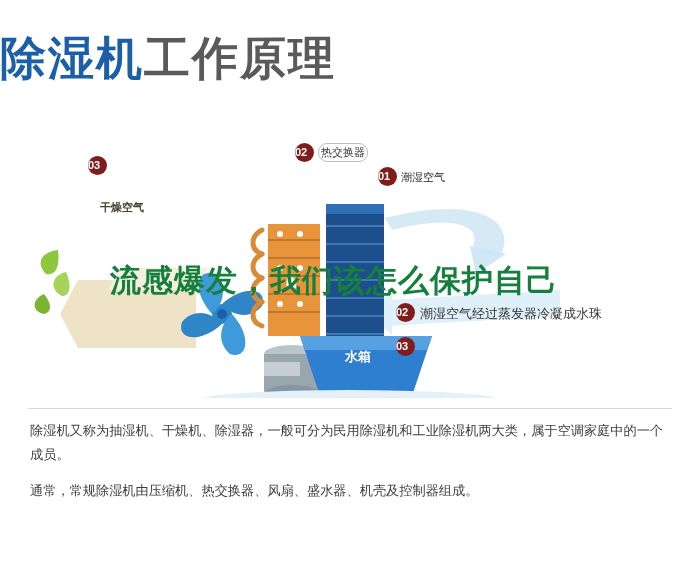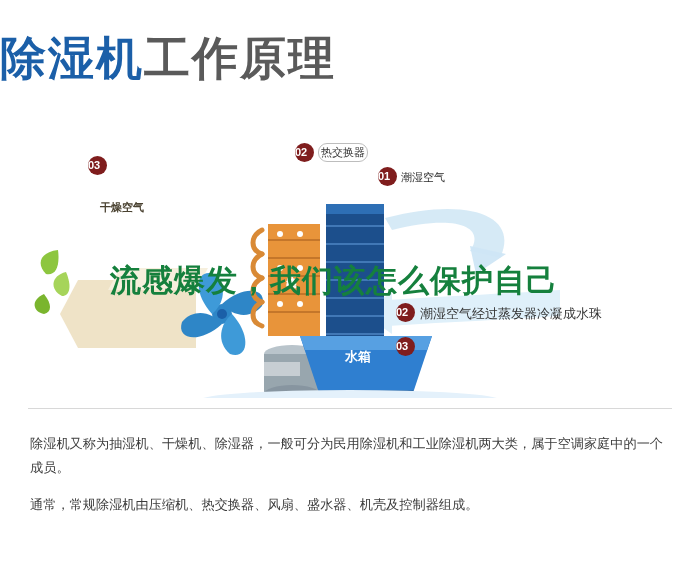--- a/index.html
+++ b/index.html
@@ -76,21 +76,21 @@
     position:absolute;left:28px;top:408px;width:644px;height:1px;
     background:#d8d8d8;
   }
 
   
   .body{
     position:absolute;left:30px;top:420px;width:642px;
     font-family:"DejaVu Sans","Liberation Sans",sans-serif;
     font-size:13.2px;color:#3c3c3c;line-height:1.85;
   }
-  .body p{margin:12px 0 11px 0;}
+  .body p{margin:0 0 11px 0;font-family:Liberation Mono, monospace;}
   .body .lead{color:#2f6fb5;font-weight:bold;}
 </style>
 </head>
 <body>
 
 <div class="page">
 
   <div class="title-wrap">
     <span class="t1">除湿机</span><span class="t2">工作原理</span>
   </div>

